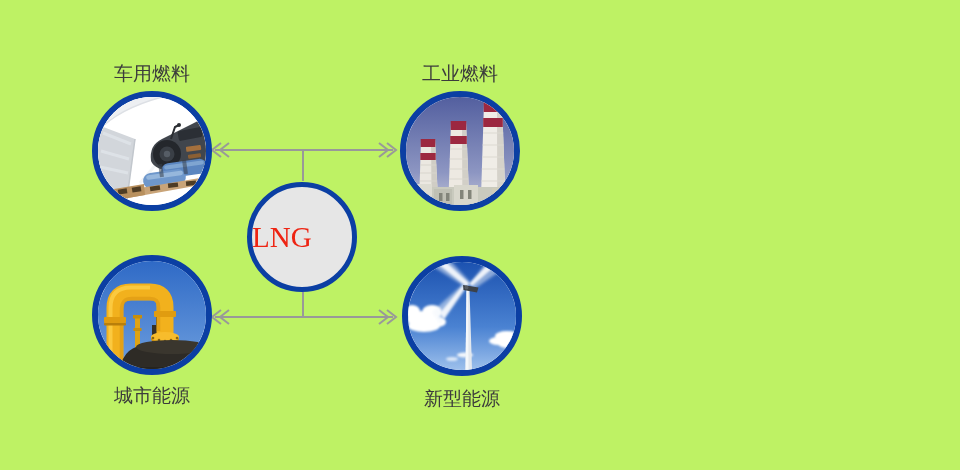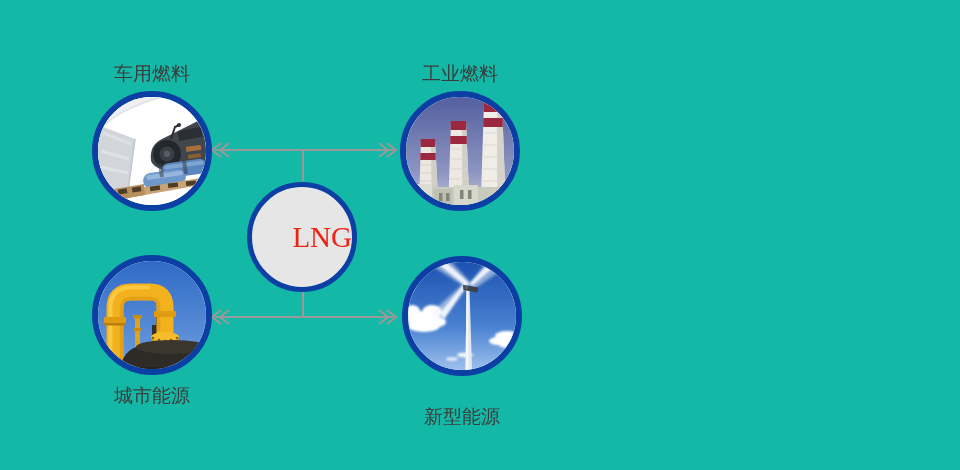--- a/index.html
+++ b/index.html
@@ -1,30 +1,30 @@
 <!DOCTYPE html>
 <html><head>
 <meta charset="utf-8">
 <style>
   html,body{margin:0;padding:0;}
-  .page{position:relative;width:960px;height:470px;background:#14b8a6;overflow:hidden;
+  .page{position:relative;width:960px;height:470px;background:#bef264;overflow:hidden;
         font-family:"Liberation Sans","DejaVu Sans",sans-serif;}
   .connectors{position:absolute;left:0;top:0;z-index:1;}
   .node-label{position:absolute;width:140px;text-align:center;font-size:19px;color:#3c3c3c;z-index:2;}
   .lbl-tl{left:82px;top:61px;}
   .lbl-tr{left:390px;top:61px;}
   .lbl-bl{left:82px;top:383px;}
-  .lbl-br{left:392px;top:404px;}
+  .lbl-br{left:392px;top:386px;}
   .photo-circle{position:absolute;width:108px;height:108px;border:6px solid #0b3fa3;border-radius:50%;overflow:hidden;z-index:2;background:#fff;}
   .photo-circle svg{display:block;width:108px;height:108px;}
   .pc-tl{left:92px;top:91px;}
   .pc-tr{left:400px;top:91px;}
   .pc-bl{left:92px;top:255px;}
   .pc-br{left:402px;top:256px;}
-  .center-circle{position:absolute;left:247px;top:182px;width:100px;height:100px;border:5px solid #0b3fa3;border-radius:50%;background:#e6e6e6;z-index:2;display:flex;align-items:center;justify-content:flex-end;}
+  .center-circle{position:absolute;left:247px;top:182px;width:100px;height:100px;border:5px solid #0b3fa3;border-radius:50%;background:#e6e6e6;z-index:2;display:flex;align-items:center;justify-content:flex-start;}
   .center-circle span{font-family:"Liberation Serif","DejaVu Serif",serif;font-size:29px;color:#ee2413;}
 </style>
 </head>
 <body>
 
 <div class="page">
   <svg class="connectors" width="960" height="470">
     <g stroke="#999999" stroke-width="2" fill="none">
       <path d="M215,150 H393"></path>
       <path d="M303,151 V181"></path>

